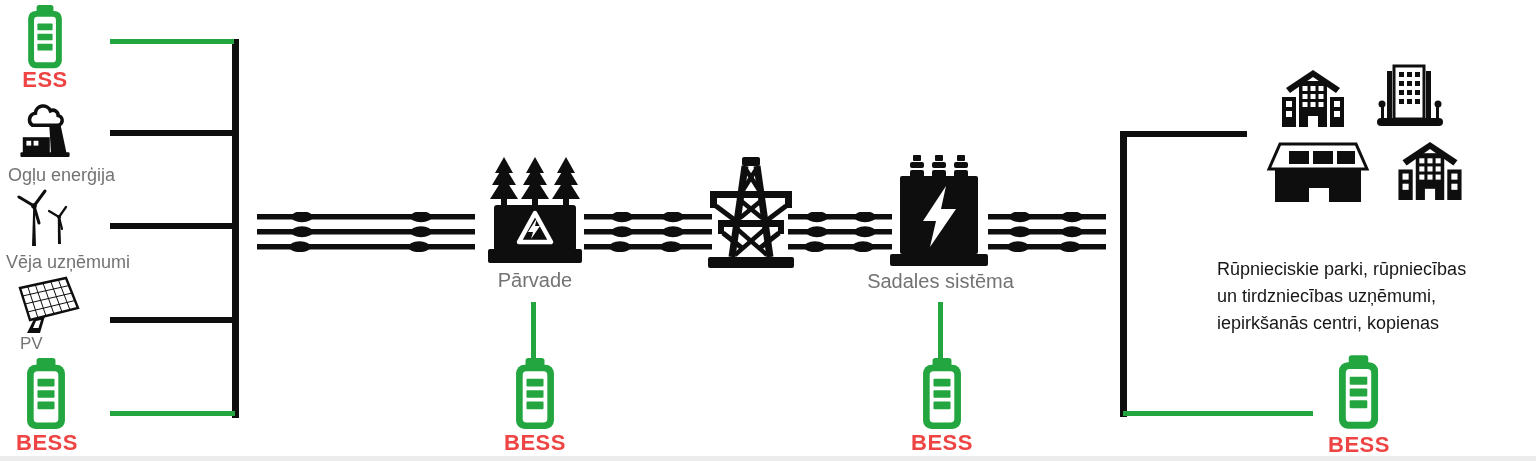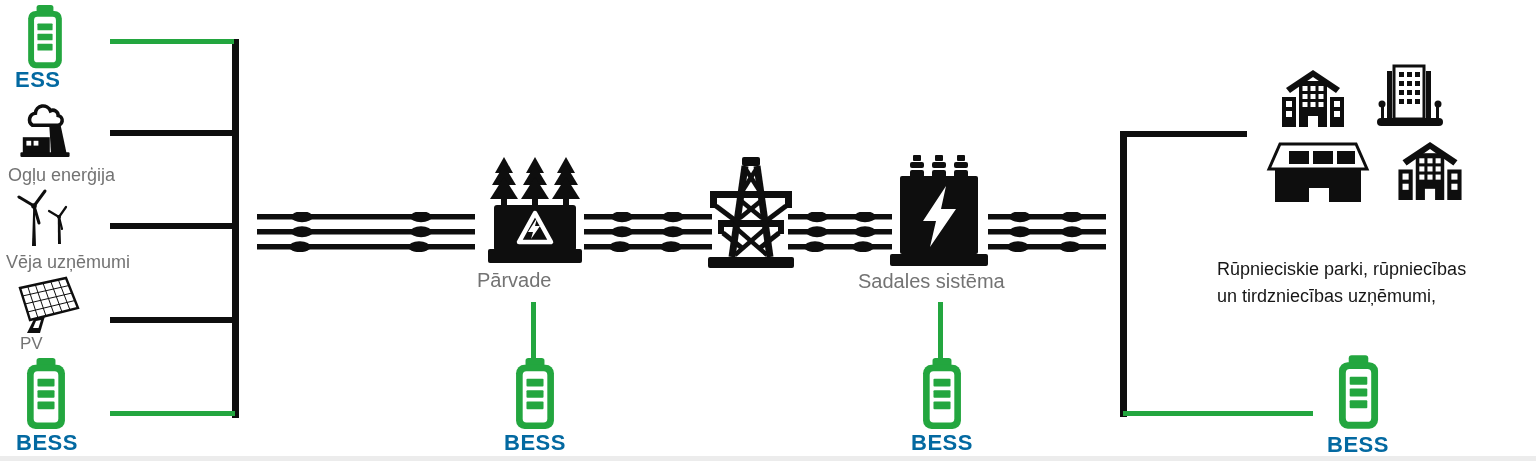--- a/index.html
+++ b/index.html
@@ -2,22 +2,22 @@
 <html><head>
 <meta charset="utf-8">
 <style>
   html,body{margin:0;padding:0;background:#fff;}
   .canvas{position:relative;width:1536px;height:461px;background:#ffffff;
           font-family:"Liberation Sans",sans-serif;overflow:hidden;}
   .abs{position:absolute;}
   .lbl{color:#737373;}
   .lbl-sm{font-size:18px;}
   .lbl-md{font-size:20px;}
-  .glbl{color:#0369a1;font-weight:700;font-size:22px;letter-spacing:.5px;}
-  .ctr{}
+  .glbl{color:#ef4444;font-weight:700;font-size:22px;letter-spacing:.5px;text-align:center;}
+  .ctr{text-align:center;}
   .line-b{background:#0e0e0e;}
   .line-g{background:#23a63f;}
   .desc{font-size:18px;line-height:27px;color:#161616;margin-top:37px;}
   svg{display:block;}
 </style>
 </head>
 <body>
 
 <div class="canvas">
 
@@ -316,20 +316,21 @@
       <rect x="4" y="31" width="6" height="6"></rect>
         <rect x="4" y="41" width="6" height="6"></rect>
       <rect x="52" y="31" width="6" height="6"></rect>
         <rect x="52" y="41" width="6" height="6"></rect>
     </g>
   </svg>
 
   <div class="abs desc" style="left:1217px;top:219px;width:312px">
     <div>Rūpnieciskie parki, rūpniecības</div>
     <div>un tirdzniecības uzņēmumi,</div>
+    <div>iepirkšanās centri, kopienas</div>
   </div>
 
   <svg class="abs" style="left:1337px;top:355px" width="43" height="75" viewBox="0 0 44 76">
     <rect x="12" y="0" width="20" height="10" rx="3" fill="#23a63f"></rect>
     <rect x="2" y="7" width="40" height="68" rx="9" fill="#23a63f"></rect>
     <rect x="9" y="14" width="26" height="54" rx="4" fill="#fff"></rect>
     <rect x="13" y="22" width="18" height="8" rx="1" fill="#23a63f"></rect>
     <rect x="13" y="34" width="18" height="8" rx="1" fill="#23a63f"></rect>
     <rect x="13" y="46" width="18" height="8" rx="1" fill="#23a63f"></rect>
   </svg>

